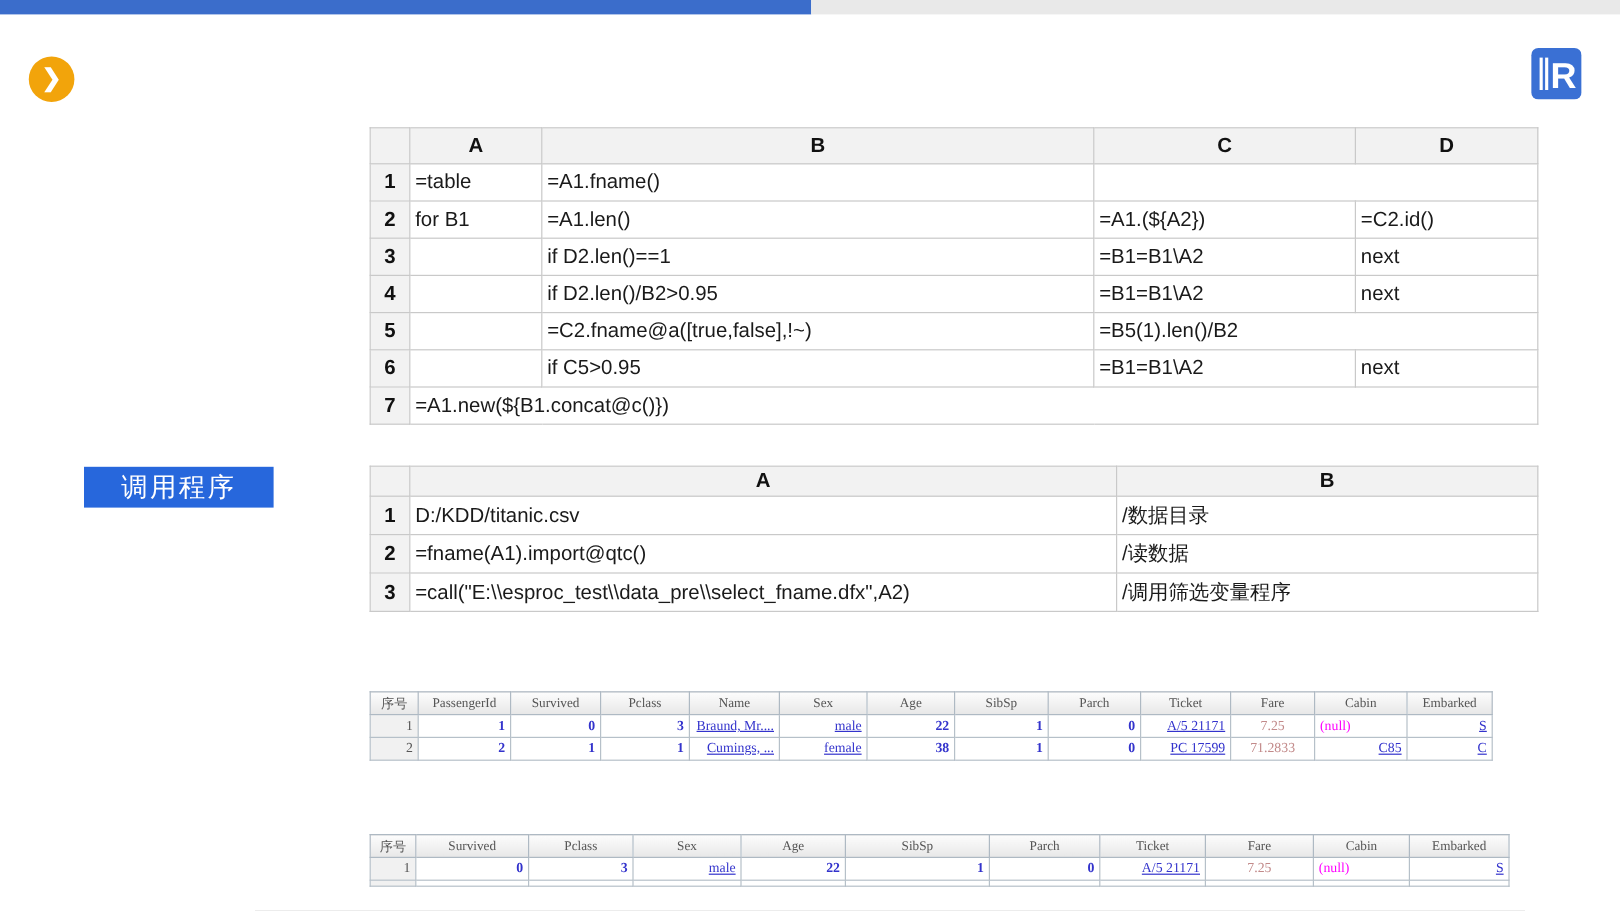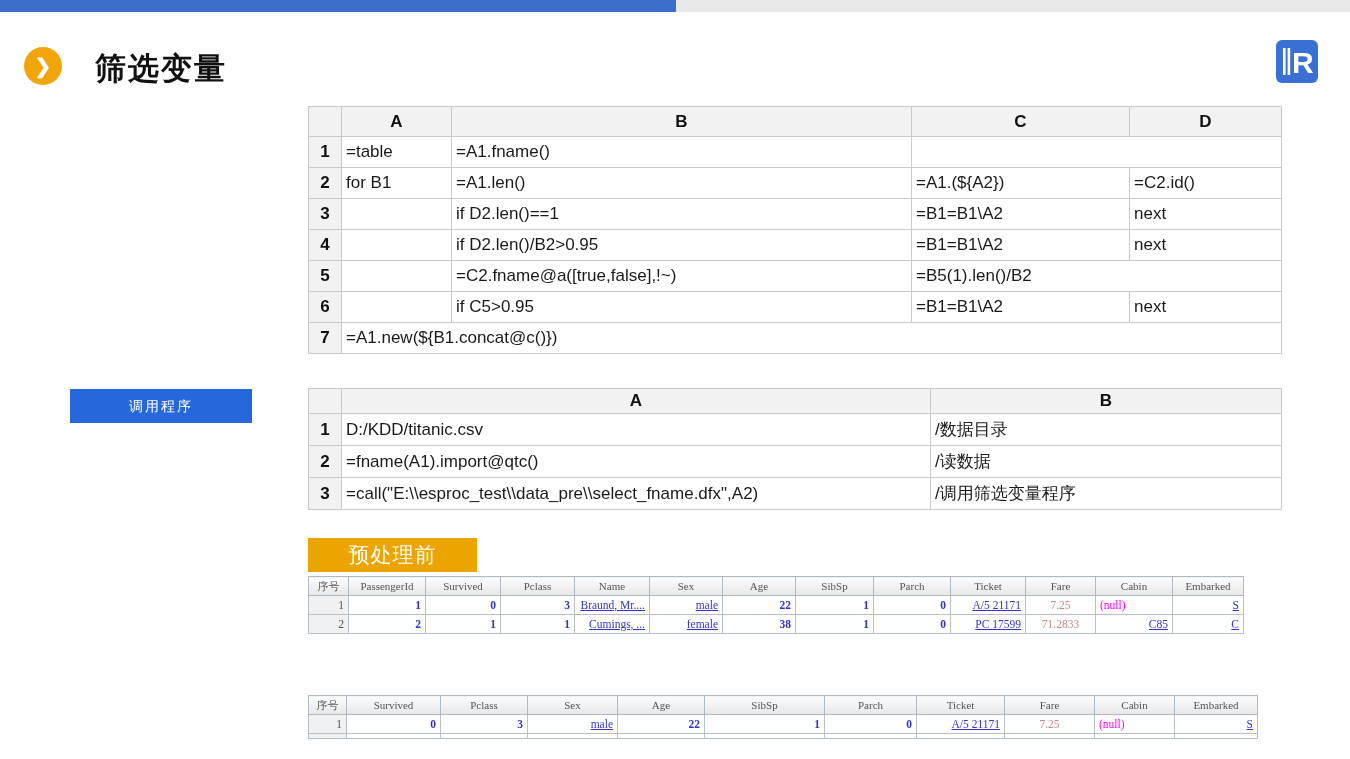--- a/index.html
+++ b/index.html
@@ -25,22 +25,22 @@
   .sheet td { border:1px solid #C9C9C9; font-size:17px; color:#1A1A1A; height:31px;
               padding:0 2px 0 4px; white-space:nowrap; overflow:hidden; }
   .sheet td.rn { background:#F2F2F2; font-weight:bold; text-align:center; padding:0; color:#111; }
   #script-grid { left:308px; top:106px; width:973px; }
   #call-grid   { left:308px; top:388px; width:973px; }
   #call-grid th { height:25px; }
   #call-grid td { height:32px; }
 
   
   .lbl { position:absolute; color:#fff; text-align:center; }
-  .lbl-call   { left:70px;  top:389px; width:182px; height:34px; background:#2767DC;
-                font-size:14px; line-height:34px; letter-spacing:2px; }
+  .lbl-call   { left:70px;  top:389px; width:158px; height:34px; background:#2767DC;
+                font-size:22px; line-height:34px; letter-spacing:2px; }
   .lbl-before { left:308px; top:538px; width:169px; height:34px; background:#EBA400;
                 font-size:21px; line-height:34px; letter-spacing:1px; }
   .lbl-after  { left:308px; top:660px; width:169px; height:34px; background:#2767DC;
                 font-size:21px; line-height:34px; letter-spacing:1px; }
 
   
   .dt { position:absolute; border-collapse:collapse; table-layout:fixed; background:#fff;font-family:Liberation Serif, serif; }
   .dt th { background:linear-gradient(#FCFCFC,#E7E7E7); border:1px solid #AEB9C3; color:#555;
            font-weight:normal; font-size:11px; height:19px; padding:0 3px; text-align:center;
            white-space:nowrap; overflow:hidden; }
@@ -57,21 +57,20 @@
 </style>
 </head>
 <body>
 
 <div class="slide">
 
   <div class="bar-blue"></div>
   <div class="bar-gray"></div>
 
   <div class="bullet">❯</div>
-  <div class="page-title">筛选变量</div>
 
   <div class="logo">
     <svg width="42" height="43" viewBox="0 0 42 43">
       <rect x="0" y="0" width="42" height="43" rx="6" fill="#3A70D4"></rect>
       <rect x="7" y="8" width="2.6" height="27" fill="#ffffff"></rect>
       <rect x="11.6" y="8" width="2.6" height="27" fill="#ffffff"></rect>
       <text x="16" y="33" font-size="30" font-weight="bold" fill="#ffffff" font-family="Liberation Sans, sans-serif">R</text>
     </svg>
   </div>
 
@@ -163,21 +162,20 @@
       <td>/读数据</td>
     </tr>
     <tr>
       <td class="rn">3</td>
       <td>=call("E:\\esproc_test\\data_pre\\select_fname.dfx",A2)</td>
       <td>/调用筛选变量程序</td>
     </tr>
   </tbody>
     </table>
 
-  <div class="lbl lbl-before">预处理前</div>
 
   <table class="dt" id="before-grid">
     <colgroup>
       <col style="width:40px">
         <col style="width:77px">
         <col style="width:75px">
         <col style="width:74px">
       <col style="width:75px">
         <col style="width:73px">
         <col style="width:73px">

